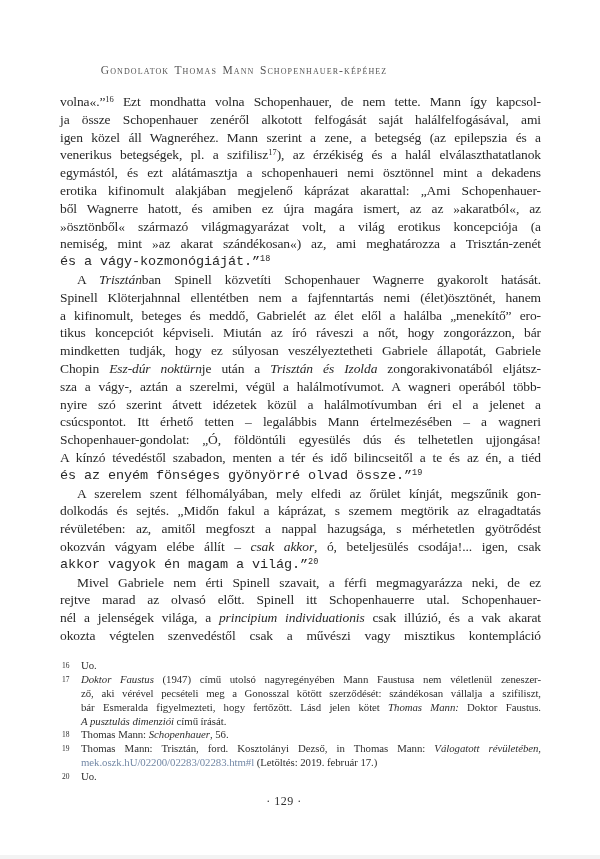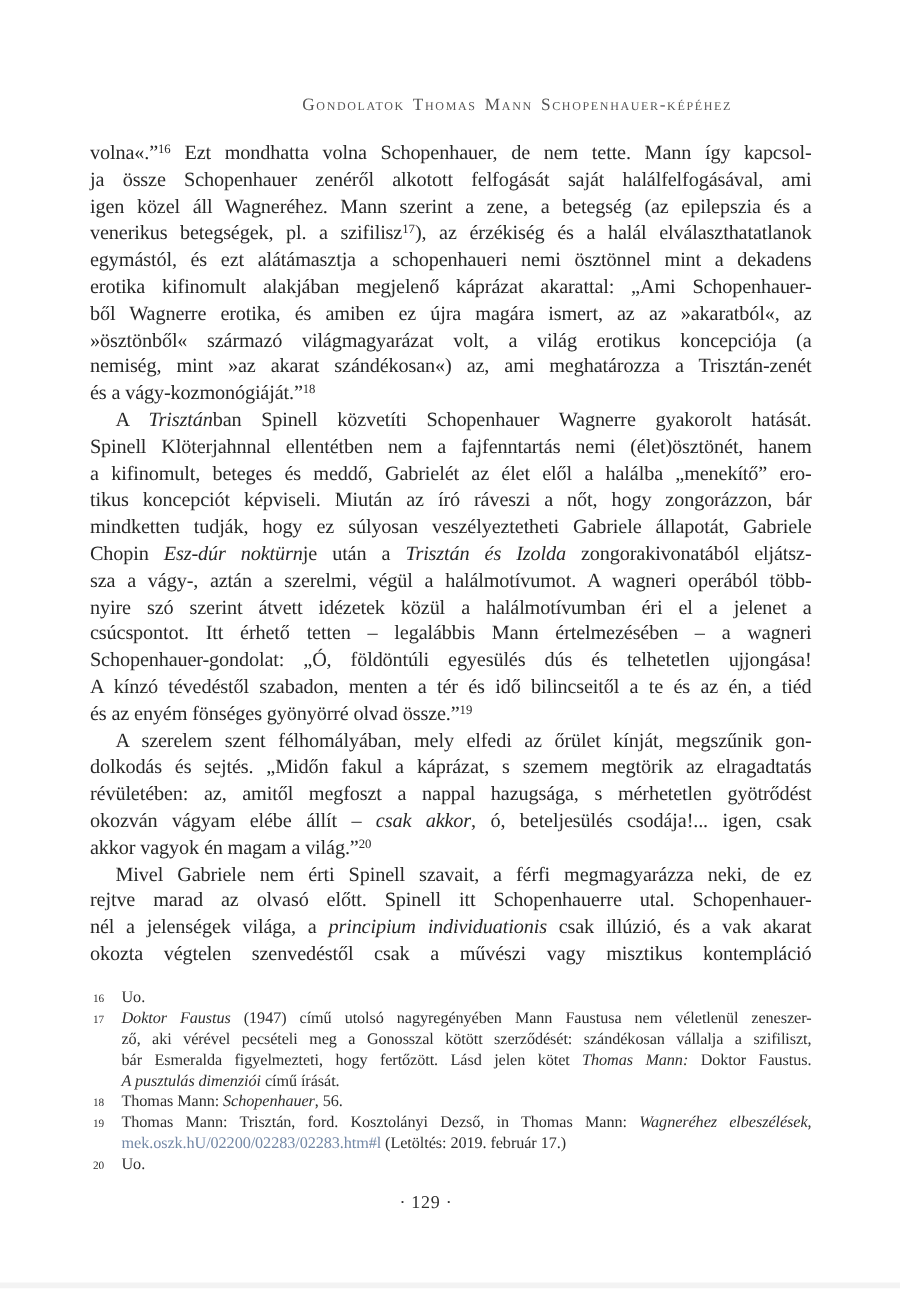--- a/index.html
+++ b/index.html
@@ -5,21 +5,21 @@
   html,body { margin:0; padding:0; }
   .page {
     position: relative;
     width: 600px; height: 859px;
     background: #ffffff;
     font-family: "Liberation Serif", "DejaVu Serif", serif;
     overflow: hidden;
   }
   .running-head {
     position: absolute; top: 64px; left: 0; width: 488px;
-    text-align: right;
+    text-align: center;
     font-variant: small-caps;
     font-size: 11.5px;
     letter-spacing: 1.1px;
     word-spacing: 1.5px;
     color: #545454;
   }
   .body-text {
     position: absolute; top: 93px; left: 60px; width: 481px;
     font-size: 13.5px;
     line-height: 17.8px;
@@ -27,21 +27,21 @@
     color: #282828;
   }
   .para { margin: 0; }
   .para.indent .line:first-child { text-indent: 17px; }
   .line {
     height: 17.8px;
     text-align: justify;
     text-align-last: justify;
     white-space: normal;
   }
-  .line.ragged { text-align: left; text-align-last: auto; }
+  .line.ragged { text-align: left; text-align-last: auto; font-family: Liberation Mono, monospace; }
   .i { font-style: italic; }
   .sup {
     font-size: 8.5px;
     position: relative; top: -4px;
     letter-spacing: 0;
   }
   .link { color: #7388a6; margin-top: 16px; }
   .footnotes {
     position: absolute; top: 659px; left: 60px; width: 481px;
     font-size: 10.8px;
@@ -79,21 +79,21 @@
   <div class="running-head">Gondolatok Thomas Mann Schopenhauer-képéhez</div>
 
   <div class="body-text" id="body-text">
       <div class="para">
         <div class="line"><span>volna«.”</span><span class="sup">16</span><span> Ezt mondhatta volna Schopenhauer, de nem tette. Mann így kapcsol-</span></div>
         <div class="line"><span>ja össze Schopenhauer zenéről alkotott felfogását saját halálfelfogásával, ami</span></div>
         <div class="line"><span>igen közel áll Wagneréhez. Mann szerint a zene, a betegség (az epilepszia és a</span></div>
         <div class="line"><span>venerikus betegségek, pl. a szifilisz</span><span class="sup">17</span><span>), az érzékiség és a halál elválaszthatatlanok</span></div>
         <div class="line"><span>egymástól, és ezt alátámasztja a schopenhaueri nemi ösztönnel mint a dekadens</span></div>
         <div class="line"><span>erotika kifinomult alakjában megjelenő káprázat akarattal: „Ami Schopenhauer-</span></div>
-        <div class="line"><span>ből Wagnerre erotika, és amiben ez újra magára ismert, az az »akaratból«, az</span></div>
+        <div class="line"><span>ből Wagnerre hatott, és amiben ez újra magára ismert, az az »akaratból«, az</span></div>
         <div class="line"><span>»ösztönből« származó világmagyarázat volt, a világ erotikus koncepciója (a</span></div>
         <div class="line"><span>nemiség, mint »az akarat szándékosan«) az, ami meghatározza a Trisztán-zenét</span></div>
         <div class="line ragged"><span>és a vágy-kozmonógiáját.”</span><span class="sup">18</span></div>
       </div>
       <div class="para indent">
         <div class="line"><span>A </span><span class="i">Trisztán</span><span>ban Spinell közvetíti Schopenhauer Wagnerre gyakorolt hatását.</span></div>
         <div class="line"><span>Spinell Klöterjahnnal ellentétben nem a fajfenntartás nemi (élet)ösztönét, hanem</span></div>
         <div class="line"><span>a kifinomult, beteges és meddő, Gabrielét az élet elől a halálba „menekítő” ero-</span></div>
         <div class="line"><span>tikus koncepciót képviseli. Miután az író ráveszi a nőt, hogy zongorázzon, bár</span></div>
         <div class="line"><span>mindketten tudják, hogy ez súlyosan veszélyeztetheti Gabriele állapotát, Gabriele</span></div>
@@ -131,21 +131,21 @@
         <div class="fn-line"><span>ző, aki vérével pecsételi meg a Gonosszal kötött szerződését: szándékosan vállalja a szifiliszt,</span></div>
         <div class="fn-line"><span>bár Esmeralda figyelmezteti, hogy fertőzött. Lásd jelen kötet </span><span class="i">Thomas Mann:</span><span> Doktor Faustus.</span></div>
         <div class="fn-line ragged"><span class="i">A pusztulás dimenziói</span><span> című írását.</span></div>
       </div>
       <div class="footnote">
         <span class="fn-num">18</span>
         <div class="fn-line ragged"><span>Thomas Mann: </span><span class="i">Schopenhauer</span><span>, 56.</span></div>
       </div>
       <div class="footnote">
         <span class="fn-num">19</span>
-        <div class="fn-line"><span>Thomas Mann: Trisztán, ford. Kosztolányi Dezső, in Thomas Mann: </span><span class="i">Wagneréhez elbeszélések</span><span>,</span></div>
+        <div class="fn-line"><span>Thomas Mann: Trisztán, ford. Kosztolányi Dezső, in Thomas Mann: </span><span class="i">Válogatott révületében</span><span>,</span></div>
         <div class="fn-line ragged"><span class="link">mek.oszk.hU/02200/02283/02283.htm#l</span><span> (Letöltés: 2019. február 17.)</span></div>
       </div>
       <div class="footnote">
         <span class="fn-num">20</span>
         <div class="fn-line ragged"><span>Uo.</span></div>
       </div>
     </div>
 
   <div class="page-number">· 129 ·</div>
 

